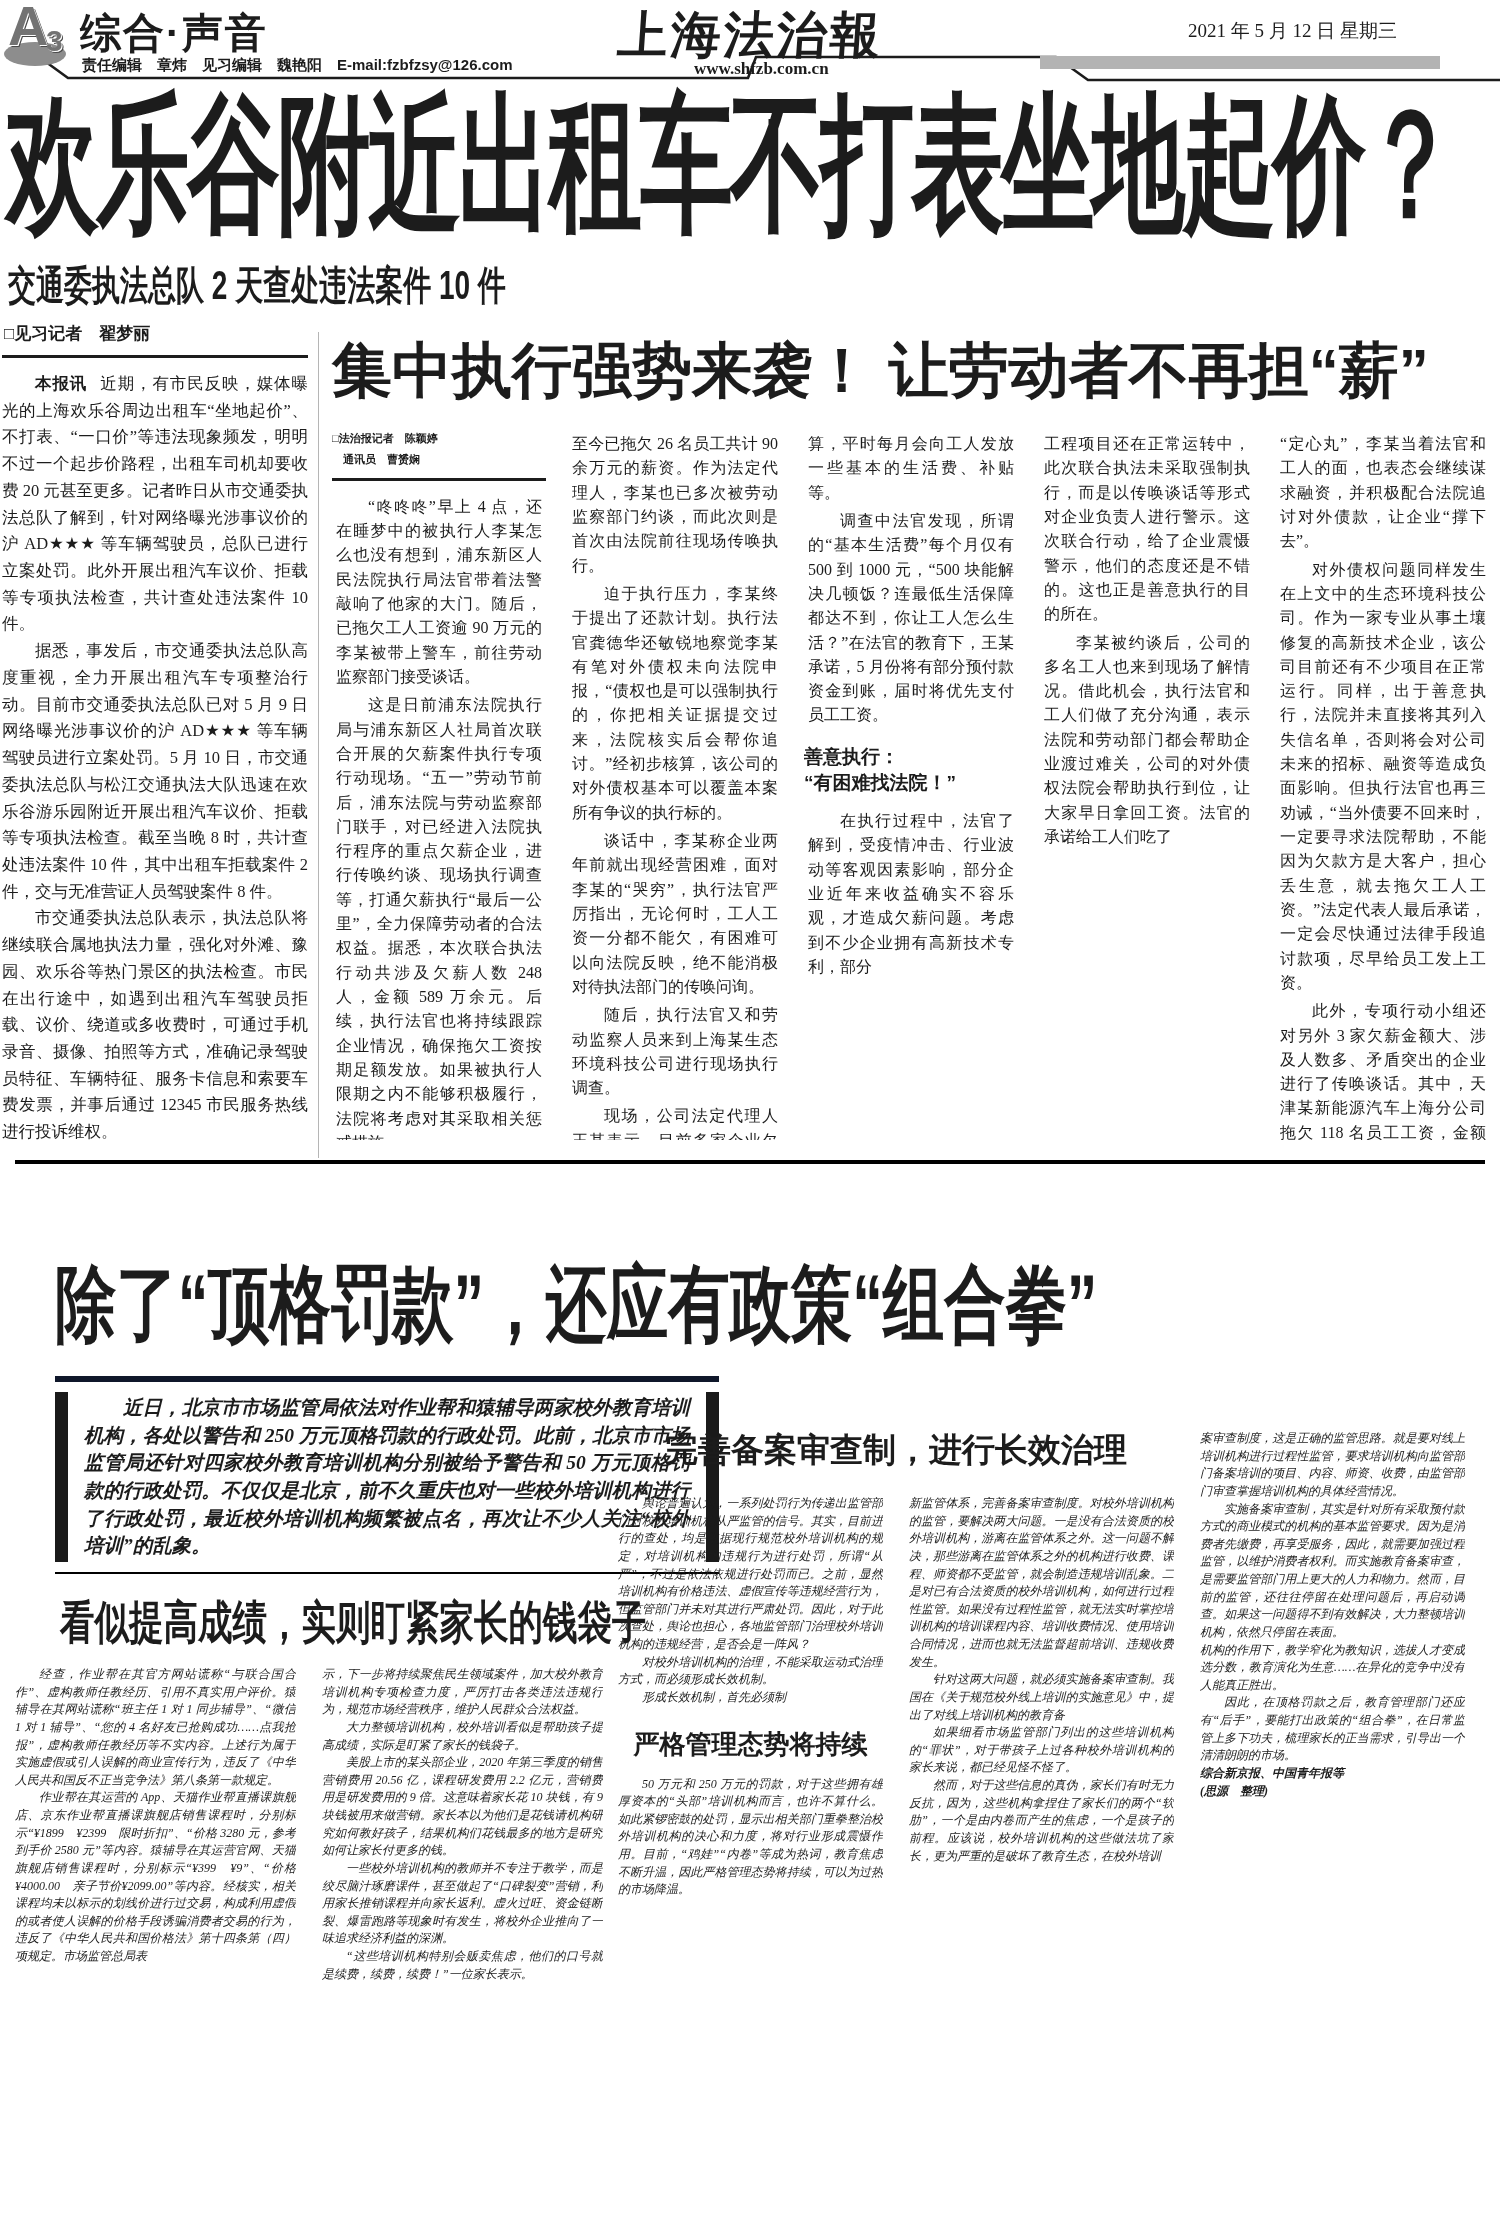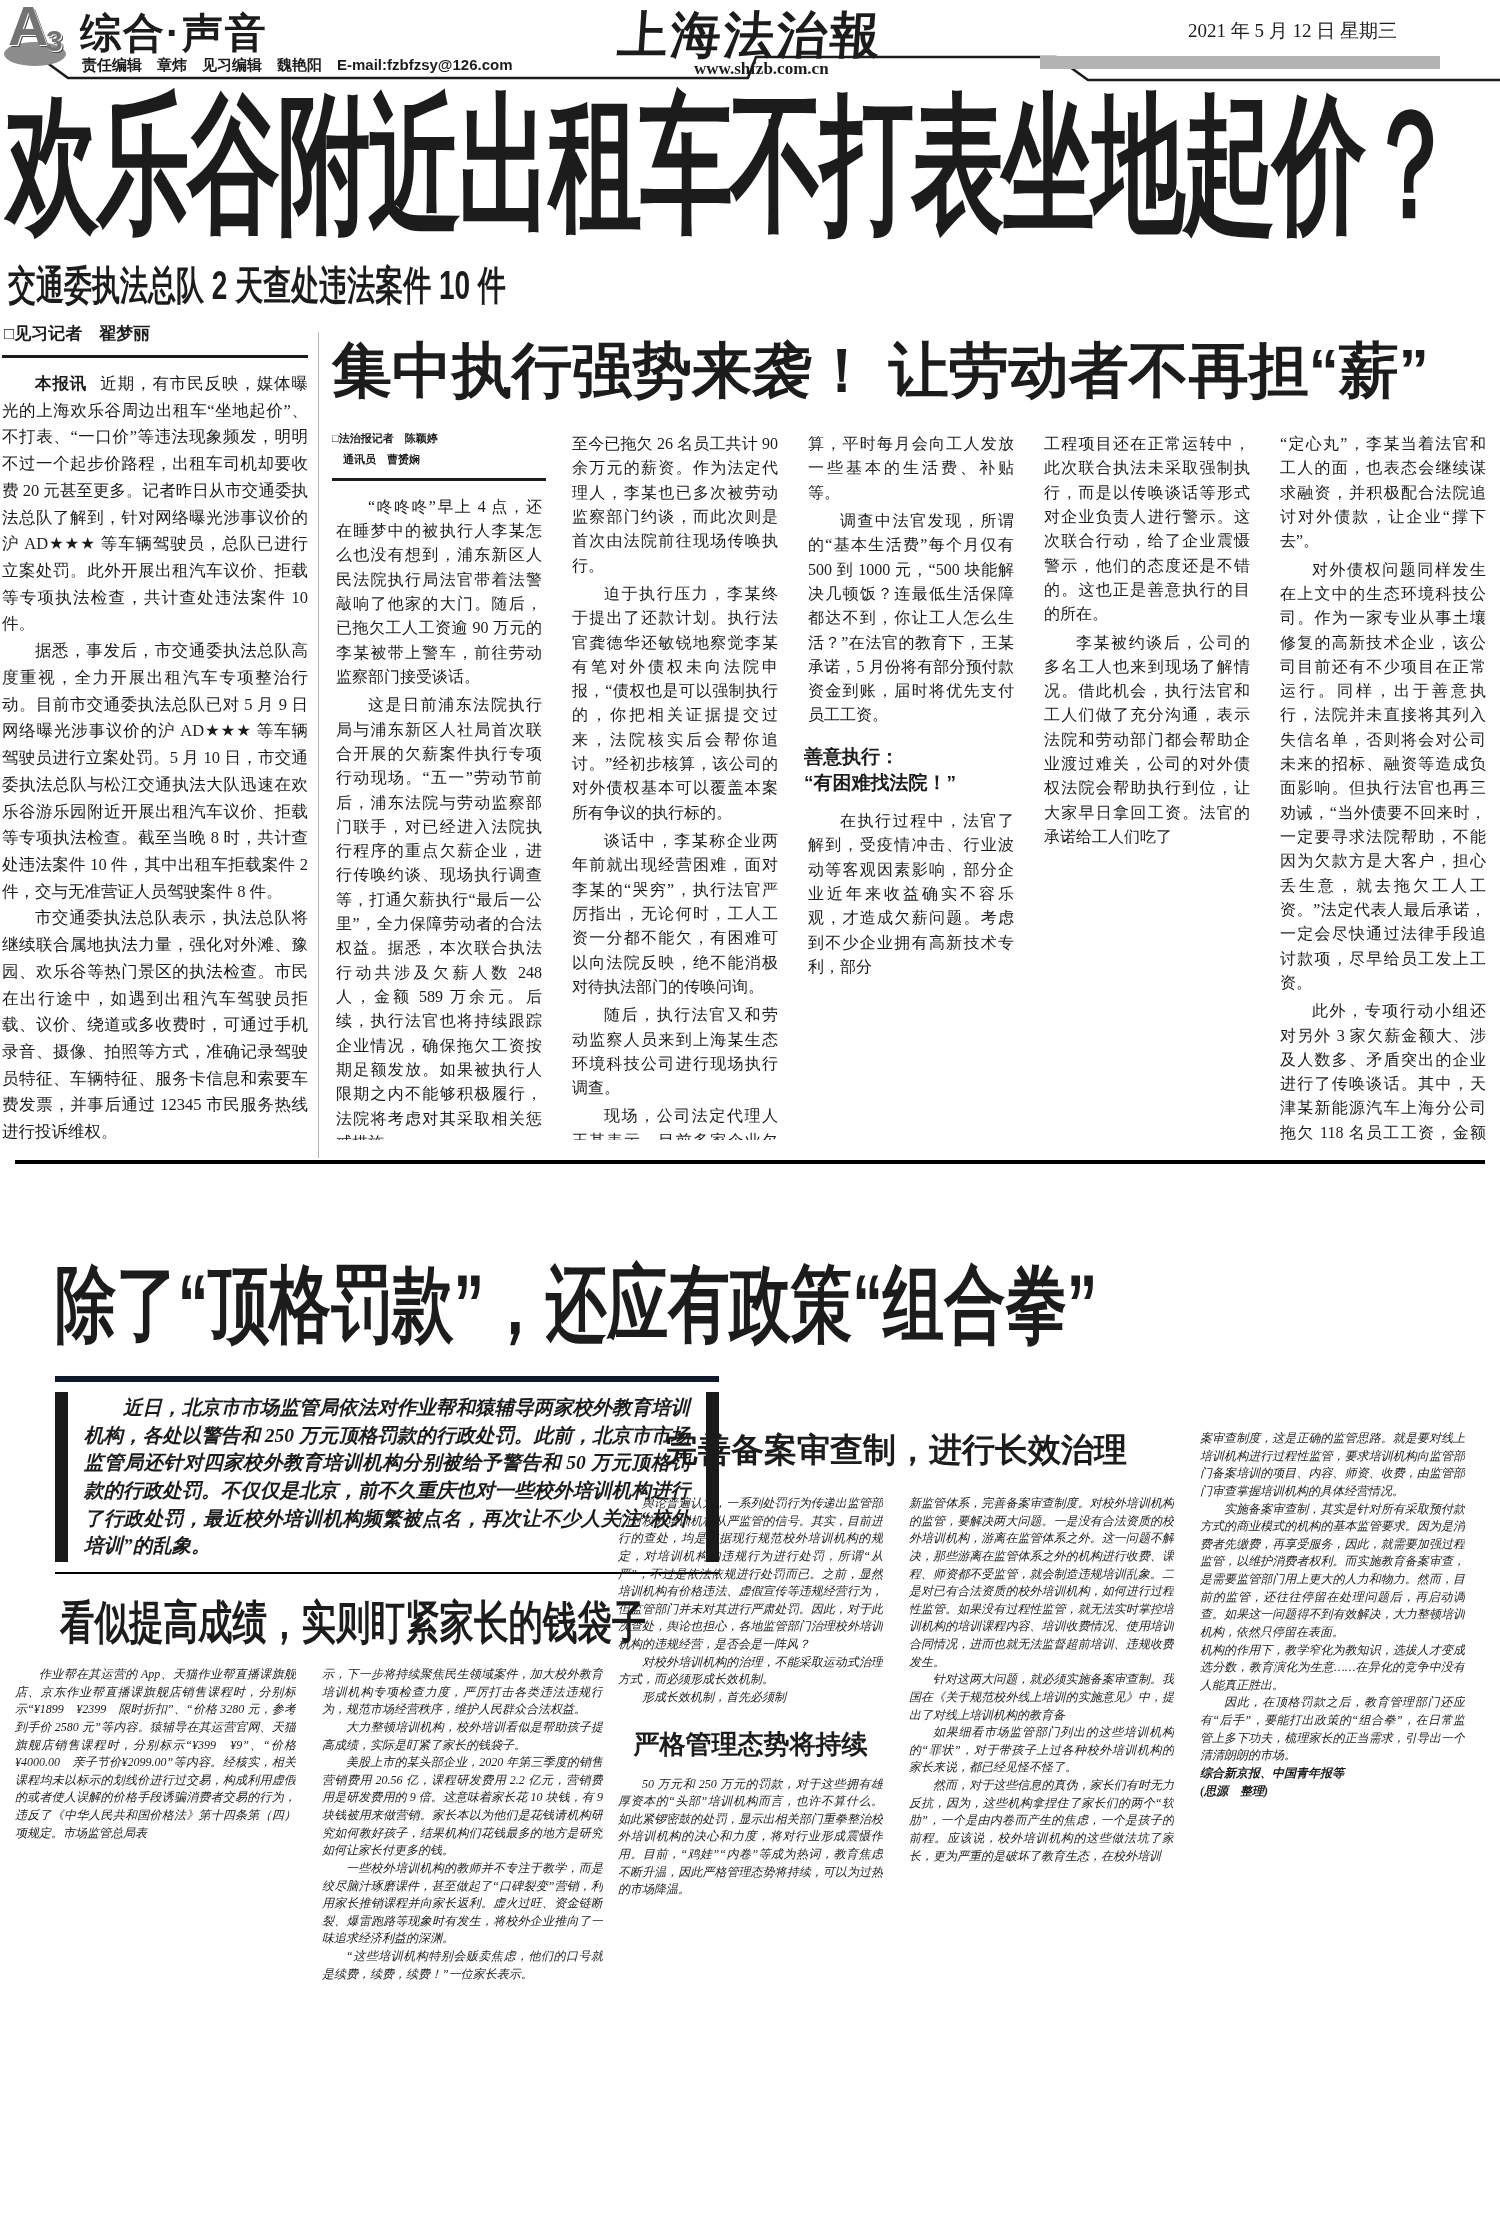--- a/index.html
+++ b/index.html
@@ -165,20 +165,21 @@
   <div class="intro-box">
     <div class="intro-bar"></div>
     <div class="intro-text">近日，北京市市场监管局依法对作业帮和猿辅导两家校外教育培训机构，各处以警告和 250 万元顶格罚款的行政处罚。此前，北京市市场监管局还针对四家校外教育培训机构分别被给予警告和 50 万元顶格罚款的行政处罚。不仅仅是北京，前不久重庆也对一些校外培训机构进行了行政处罚，最近校外培训机构频繁被点名，再次让不少人关注“校外培训”的乱象。</div>
     <div class="intro-bar"></div>
   </div>
 
   <div class="left-art-headline sans">看似提高成绩，实则盯紧家长的钱袋子</div>
 
   <div class="left-art-cols kai">
     <div class="la-col">
+      <p>经查，作业帮在其官方网站谎称“与联合国合作”、虚构教师任教经历、引用不真实用户评价。猿辅导在其网站谎称“班主任 1 对 1 同步辅导”、“微信 1 对 1 辅导”、“您的 4 名好友已抢购成功……点我抢报”，虚构教师任教经历等不实内容。上述行为属于实施虚假或引人误解的商业宣传行为，违反了《中华人民共和国反不正当竞争法》第八条第一款规定。</p>
       <p>作业帮在其运营的 App、天猫作业帮直播课旗舰店、京东作业帮直播课旗舰店销售课程时，分别标示“¥1899　¥2399　限时折扣”、“价格 3280 元，参考到手价 2580 元”等内容。猿辅导在其运营官网、天猫旗舰店销售课程时，分别标示“¥399　¥9”、“价格¥4000.00　亲子节价¥2099.00”等内容。经核实，相关课程均未以标示的划线价进行过交易，构成利用虚假的或者使人误解的价格手段诱骗消费者交易的行为，违反了《中华人民共和国价格法》第十四条第（四）项规定。市场监管总局表</p>
     </div>
     <div class="la-col">
       <p class="cont">示，下一步将持续聚焦民生领域案件，加大校外教育培训机构专项检查力度，严厉打击各类违法违规行为，规范市场经营秩序，维护人民群众合法权益。</p>
       <p>大力整顿培训机构，校外培训看似是帮助孩子提高成绩，实际是盯紧了家长的钱袋子。</p>
       <p>美股上市的某头部企业，2020 年第三季度的销售营销费用 20.56 亿，课程研发费用 2.2 亿元，营销费用是研发费用的 9 倍。这意味着家长花 10 块钱，有 9 块钱被用来做营销。家长本以为他们是花钱请机构研究如何教好孩子，结果机构们花钱最多的地方是研究如何让家长付更多的钱。</p>
       <p>一些校外培训机构的教师并不专注于教学，而是绞尽脑汁琢磨课件，甚至做起了“口碑裂变”营销，利用家长推销课程并向家长返利。虚火过旺、资金链断裂、爆雷跑路等现象时有发生，将校外企业推向了一味追求经济利益的深渊。</p>
       <p>“这些培训机构特别会贩卖焦虑，他们的口号就是续费，续费，续费！”一位家长表示。</p>
     </div>
   </div>

